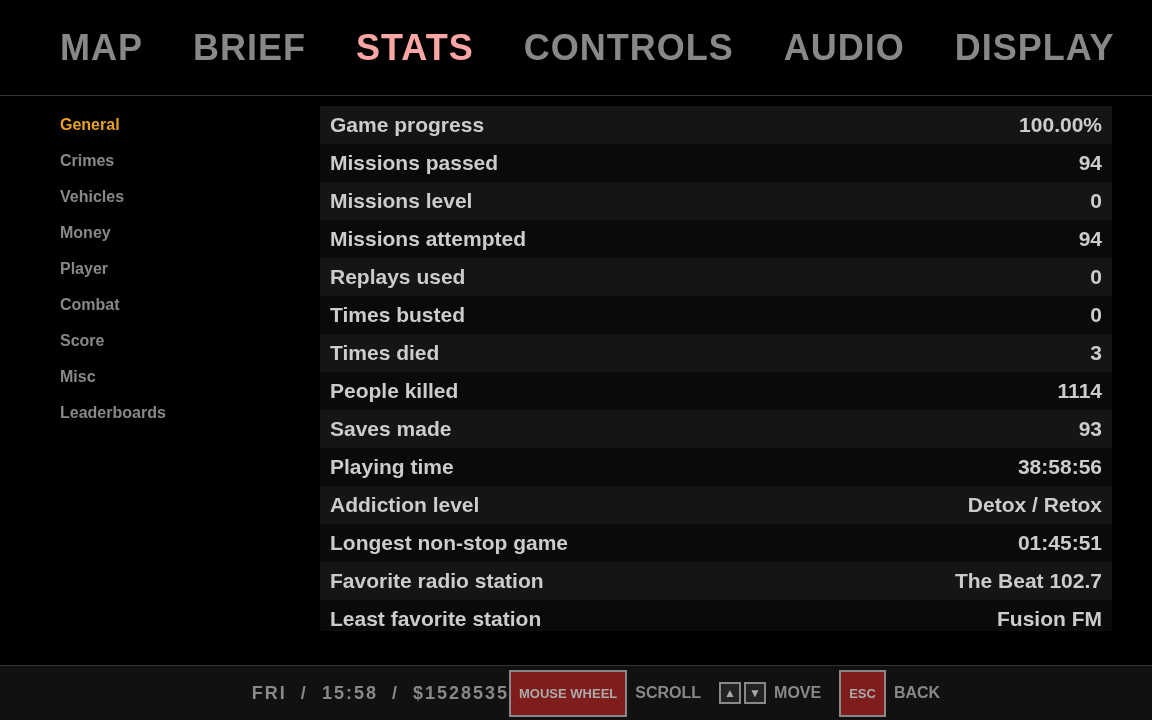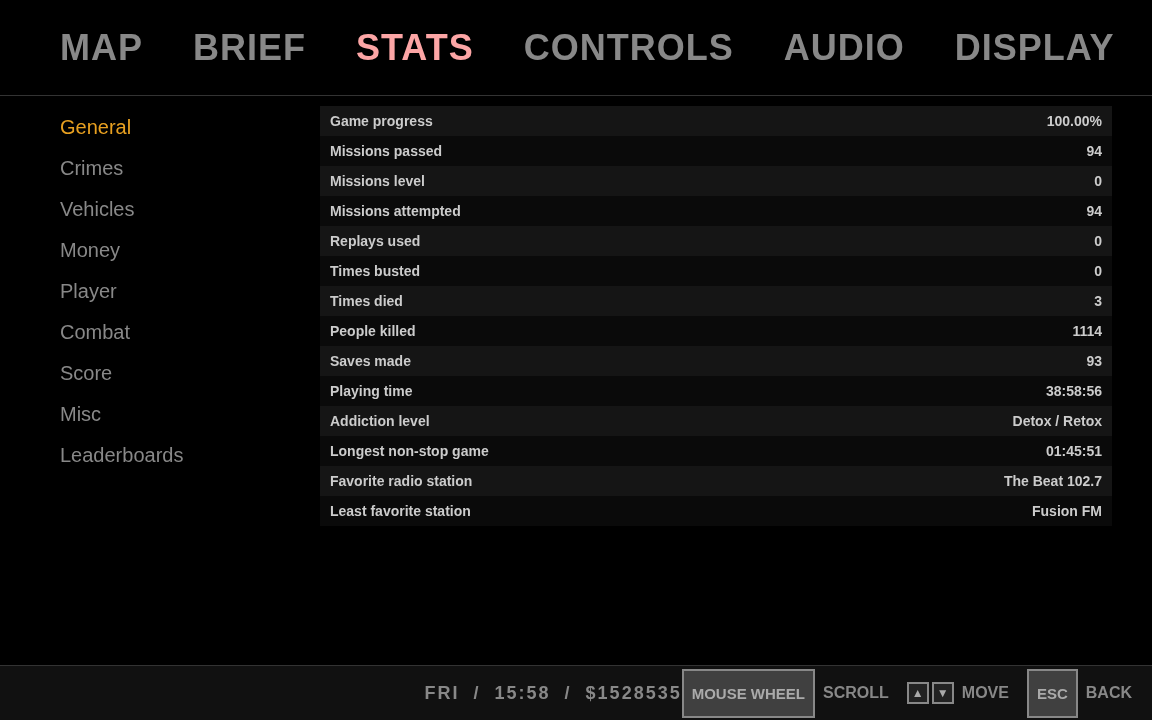--- a/index.html
+++ b/index.html
@@ -44,22 +44,22 @@
     }
 
     
     #sidebar {
       width: 300px;
       padding: 20px 60px;
       flex-shrink: 0;
     }
 
     .sidebar-item {
-      font-size: 20px;
-      font-weight: normal;
+      font-size: 16px;
+      font-weight: bold;
       color: #888;
       margin-bottom: 18px;
       cursor: pointer;
     }
 
     .sidebar-item.active {
       color: #e8a020;
     }
 
     
@@ -67,21 +67,21 @@
       flex: 1;
       padding: 10px 40px 10px 20px;
       overflow: hidden;
     }
 
     .stat-row {
       display: flex;
       justify-content: space-between;
       align-items: center;
       padding: 7px 10px;
-      font-size: 14px;
+      font-size: 21px;
     }
 
     .stat-row:nth-child(odd) {
       background: rgba(60, 60, 60, 0.35);
     }
 
     .stat-row:nth-child(even) {
       background: rgba(40, 40, 40, 0.25);
     }
 
@@ -100,21 +100,21 @@
     #bottom-bar {
       position: absolute;
       bottom: 0;
       left: 0;
       right: 0;
       height: 55px;
       background: #111;
       border-top: 1px solid #333;
       display: flex;
       align-items: center;
-      justify-content: flex-end;
+      justify-content: center;
       padding: 0 20px 0 60px;
     }
 
     #bottom-left {
       color: #888;
       font-size: 18px;
       font-weight: bold;
       letter-spacing: 2px;
     }
 
@@ -123,23 +123,23 @@
       align-items: center;
       gap: 18px;
       color: #888;
       font-size: 16px;
       font-weight: bold;
     }
 
     .key-badge {
       border: 2px solid #888;
       padding: 14px 8px;
-      font-size: 15px;
+      font-size: 13px;
       color: #aaa;
-      background: #404040;
+      background: #7f1d1d;
     }
 
     .key-hint {
       display: flex;
       align-items: center;
       gap: 8px;
     }
 
     .arrow-keys {
       display: flex;

